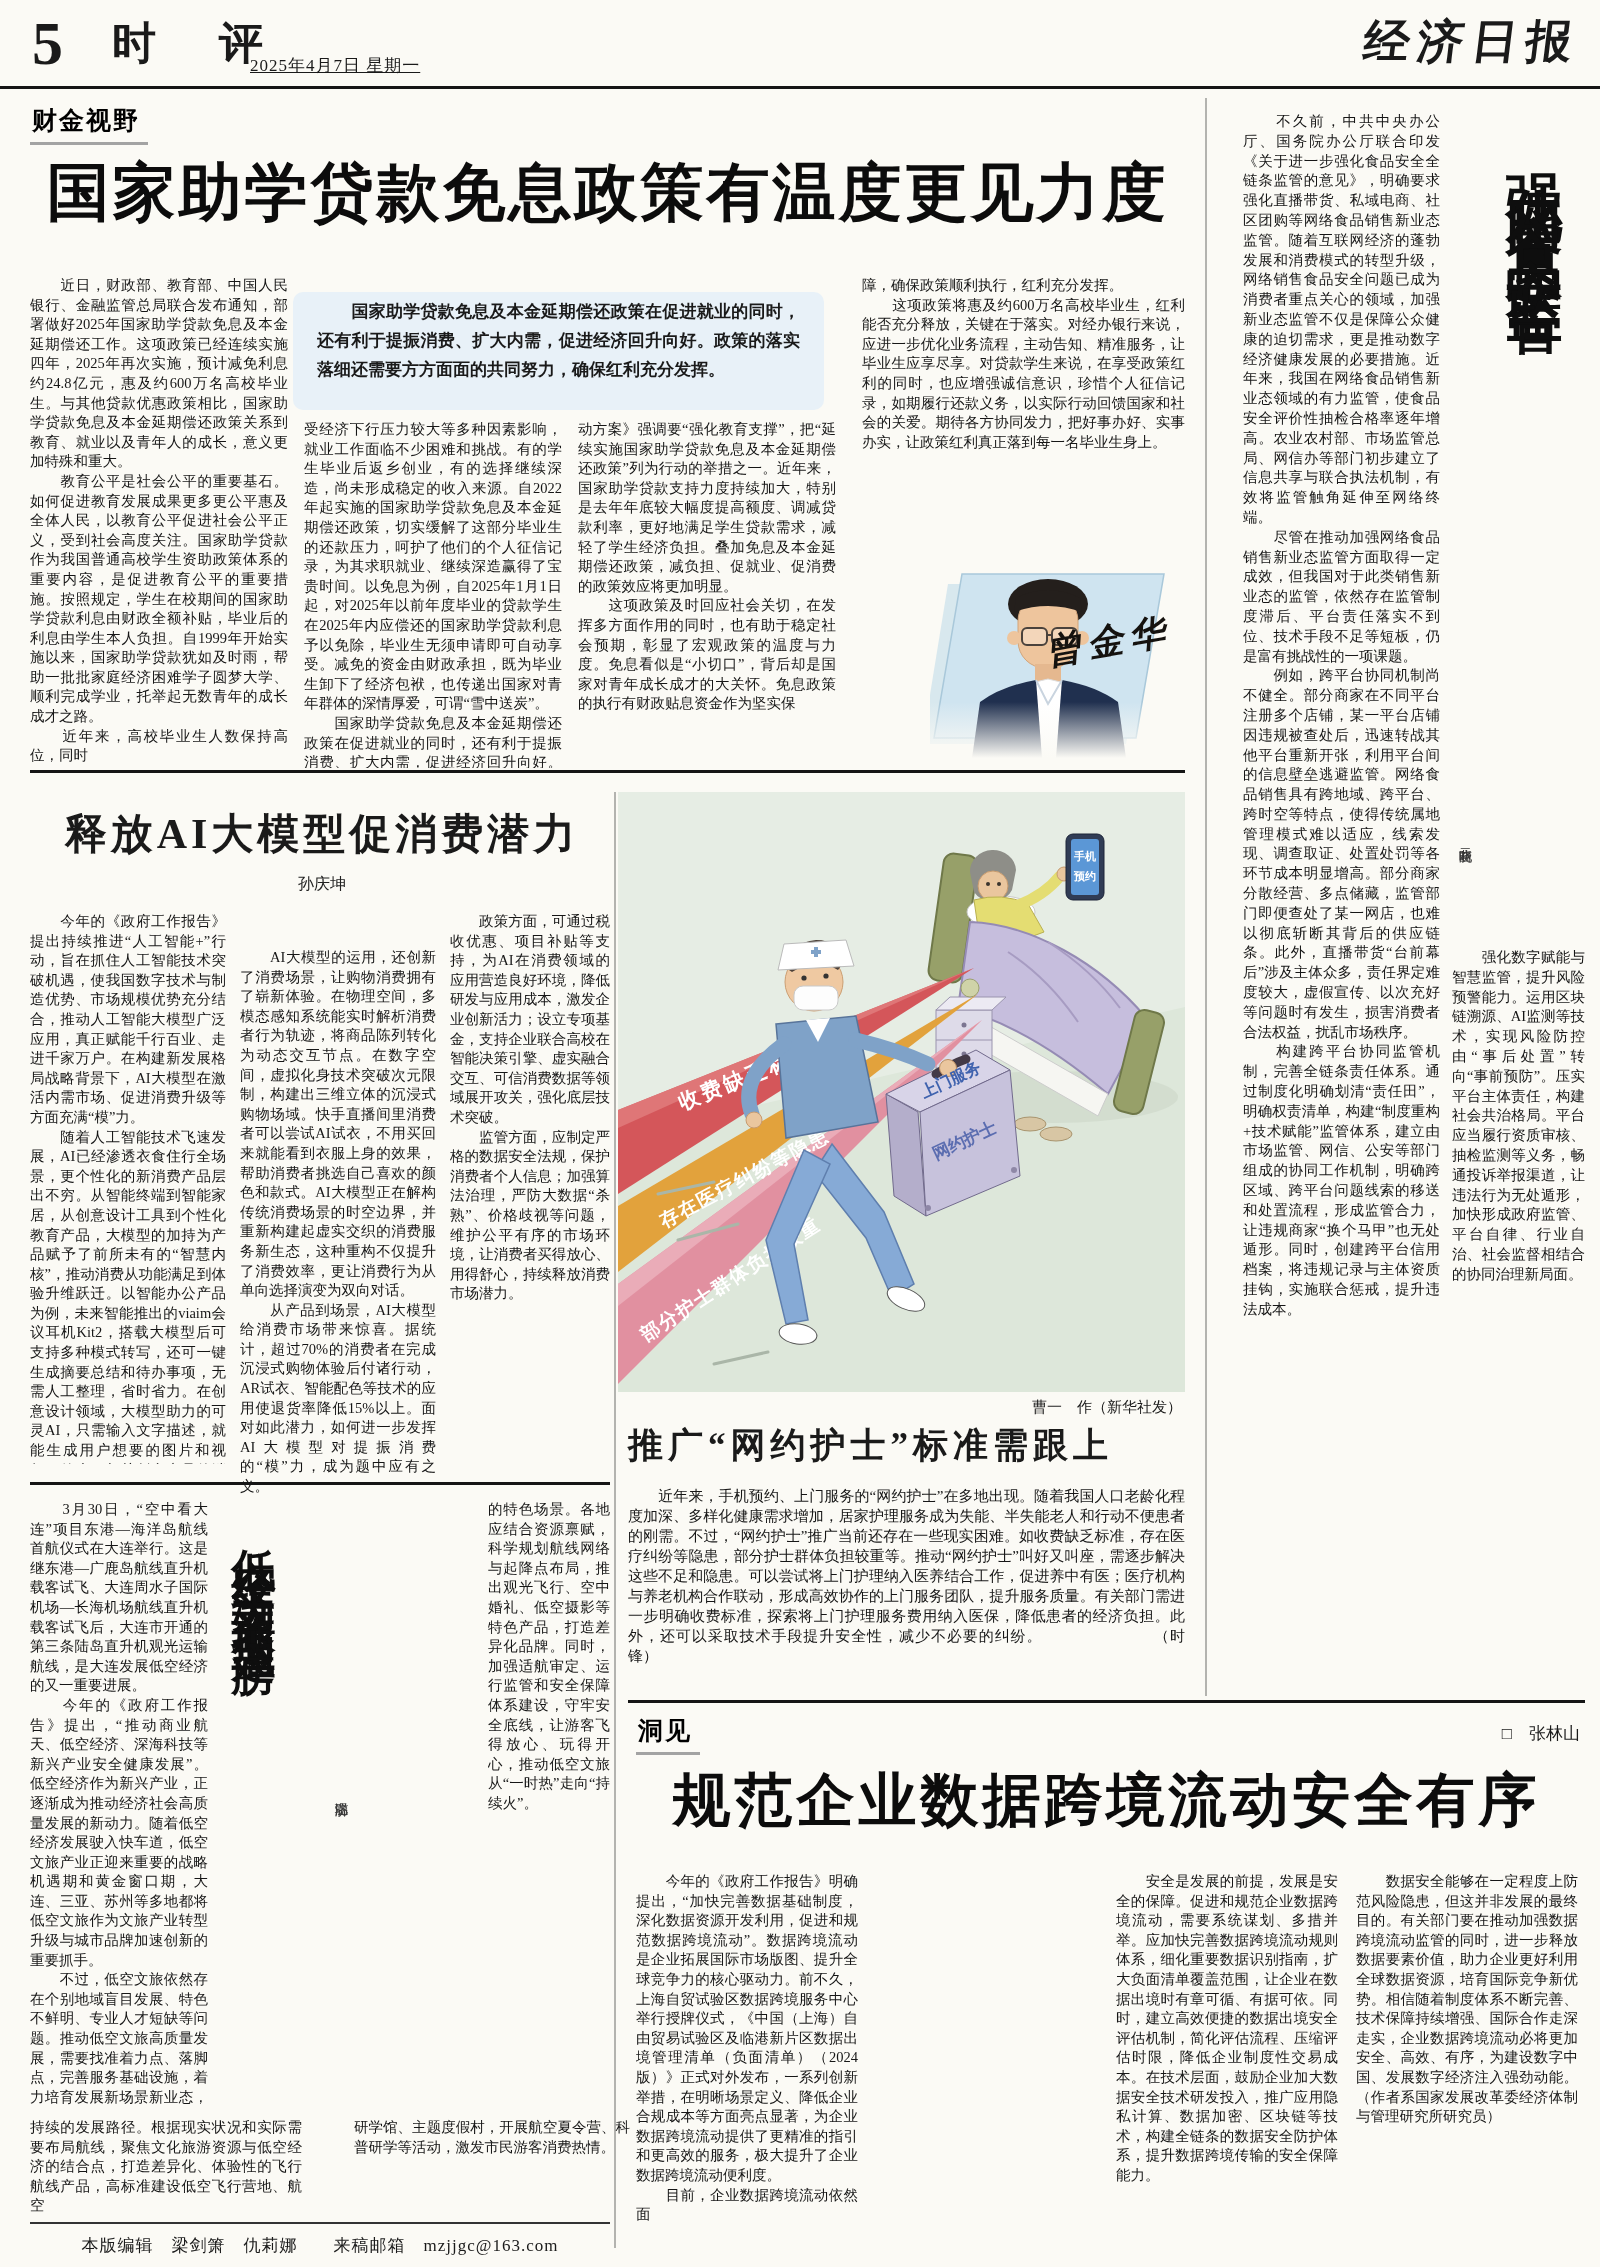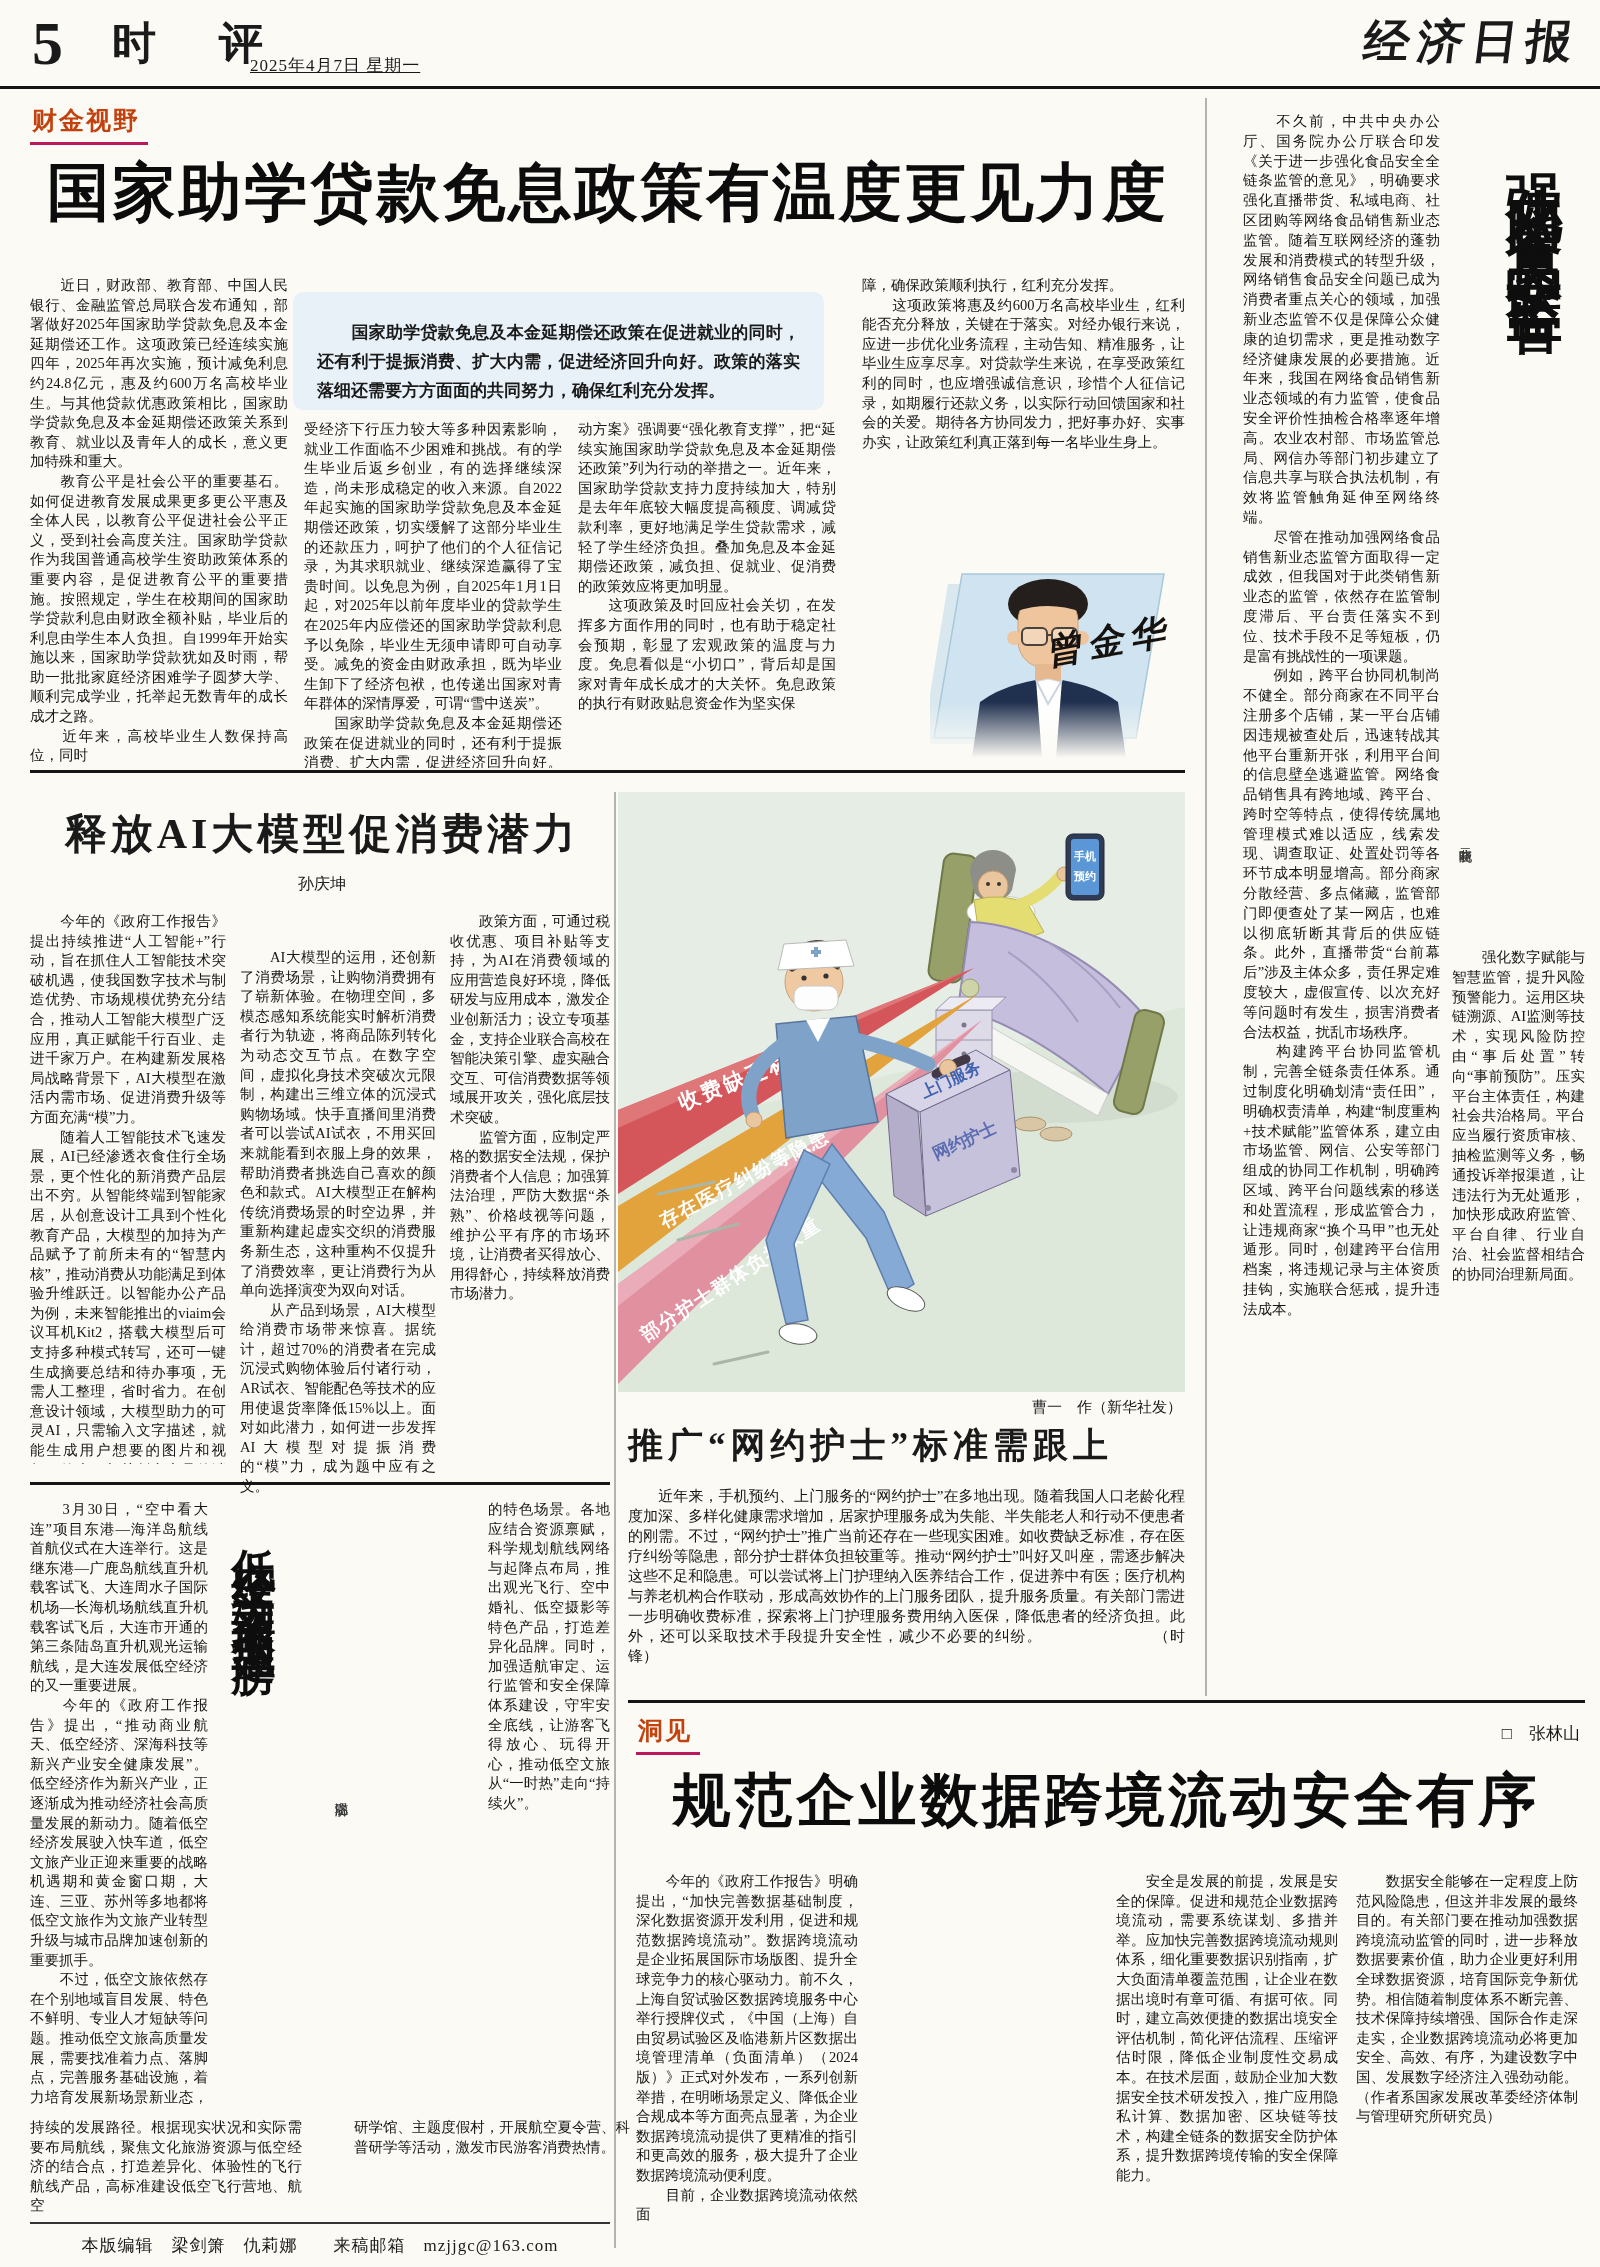--- a/index.html
+++ b/index.html
@@ -4,42 +4,42 @@
 <style>
   html,body{margin:0;padding:0;background:#e9e9e6;}
   .page{position:relative;width:1600px;height:2267px;background:#fbfaf5;margin:0 auto;overflow:hidden;
         font-family:"Liberation Serif","DejaVu Serif",serif;color:#1a1a1a;}
   .abs{position:absolute;}
   .col{font-size:14.5px;line-height:19.6px;text-align:justify;white-space:pre-wrap;overflow:hidden;color:#161616;}
   .sans{font-family:"Liberation Sans","DejaVu Sans",sans-serif;}
   .vert{writing-mode:vertical-rl;text-orientation:upright;}
   .rule{background:#151515;}
   .vrule{background:#b3b3af;width:2px;}
-  .seclabel{font-size:25px;font-weight:900;color:#c2410c;border-bottom:3px solid #be185d;
+  .seclabel{font-size:25px;font-weight:900;color:#000000;border-bottom:3px solid #a3a3a3;
             padding:0 8px 5px 2px;display:inline-block;letter-spacing:2px;}
   .center{text-align:center;}
   .bylinetxt{font-size:16px;color:#222;}
 </style>
 </head>
 <body>
 
 <div class="page">
 
   <div class="abs" style="left:32px;top:12px;font-size:62px;font-weight:900;line-height:1;">5</div>
   <div class="abs" style="left:112px;top:22px;font-size:44px;font-weight:900;letter-spacing:26px;line-height:1;">时 评</div>
   <div class="abs" style="left:250px;top:54px;font-size:17px;letter-spacing:1px;text-decoration:underline;">2025年4月7日  星期一</div>
   <div class="abs" style="left:1230px;top:14px;width:350px;text-align:right;font-size:46px;font-weight:900;letter-spacing:8px;transform:skewX(-7deg);line-height:1.2;">经济日报</div>
   <div class="abs rule" style="left:0;top:86px;width:1600px;height:3px;"></div>
 
   <div class="abs" style="left:30px;top:104px;">
     <span class="seclabel">财金视野</span>
   </div>
   <div class="abs sans center" style="left:30px;top:150px;width:1155px;font-size:63px;font-weight:900;letter-spacing:3px;color:#0c0c0c;">国家助学贷款免息政策有温度更见力度</div>
 
-  <div class="abs" style="left:293px;top:292px;width:531px;height:118px;background:#e8f1f8;border-radius:10px;box-sizing:border-box;padding:26px 24px;font-size:17px;line-height:29px;font-weight:700;white-space:pre-wrap;text-align:justify;overflow:hidden;">　　国家助学贷款免息及本金延期偿还政策在促进就业的同时，还有利于提振消费、扩大内需，促进经济回升向好。政策的落实落细还需要方方面面的共同努力，确保红利充分发挥。</div>
+  <div class="abs" style="left:293px;top:292px;width:531px;height:118px;background:#e8f1f8;border-radius:10px;box-sizing:border-box;padding:5px 24px;font-size:17px;line-height:29px;font-weight:700;white-space:pre-wrap;text-align:justify;overflow:hidden;">　　国家助学贷款免息及本金延期偿还政策在促进就业的同时，还有利于提振消费、扩大内需，促进经济回升向好。政策的落实落细还需要方方面面的共同努力，确保红利充分发挥。</div>
 
   <div class="abs col" style="left:30px;top:276px;width:258px;height:492px;">　　近日，财政部、教育部、中国人民银行、金融监管总局联合发布通知，部署做好2025年国家助学贷款免息及本金延期偿还工作。这项政策已经连续实施四年，2025年再次实施，预计减免利息约24.8亿元，惠及约600万名高校毕业生。与其他贷款优惠政策相比，国家助学贷款免息及本金延期偿还政策关系到教育、就业以及青年人的成长，意义更加特殊和重大。
 　　教育公平是社会公平的重要基石。如何促进教育发展成果更多更公平惠及全体人民，以教育公平促进社会公平正义，受到社会高度关注。国家助学贷款作为我国普通高校学生资助政策体系的重要内容，是促进教育公平的重要措施。按照规定，学生在校期间的国家助学贷款利息由财政全额补贴，毕业后的利息由学生本人负担。自1999年开始实施以来，国家助学贷款犹如及时雨，帮助一批批家庭经济困难学子圆梦大学、顺利完成学业，托举起无数青年的成长成才之路。
 　　近年来，高校毕业生人数保持高位，同时</div>
   <div class="abs col" style="left:304px;top:420px;width:258px;height:348px;">受经济下行压力较大等多种因素影响，就业工作面临不少困难和挑战。有的学生毕业后返乡创业，有的选择继续深造，尚未形成稳定的收入来源。自2022年起实施的国家助学贷款免息及本金延期偿还政策，切实缓解了这部分毕业生的还款压力，呵护了他们的个人征信记录，为其求职就业、继续深造赢得了宝贵时间。以免息为例，自2025年1月1日起，对2025年以前年度毕业的贷款学生在2025年内应偿还的国家助学贷款利息予以免除，毕业生无须申请即可自动享受。减免的资金由财政承担，既为毕业生卸下了经济包袱，也传递出国家对青年群体的深情厚爱，可谓“雪中送炭”。
 　　国家助学贷款免息及本金延期偿还政策在促进就业的同时，还有利于提振消费、扩大内需，促进经济回升向好。《提振消费专项行</div>
   <div class="abs col" style="left:578px;top:420px;width:258px;height:348px;">动方案》强调要“强化教育支撑”，把“延续实施国家助学贷款免息及本金延期偿还政策”列为行动的举措之一。近年来，国家助学贷款支持力度持续加大，特别是去年年底较大幅度提高额度、调减贷款利率，更好地满足学生贷款需求，减轻了学生经济负担。叠加免息及本金延期偿还政策，减负担、促就业、促消费的政策效应将更加明显。
 　　这项政策及时回应社会关切，在发挥多方面作用的同时，也有助于稳定社会预期，彰显了宏观政策的温度与力度。免息看似是“小切口”，背后却是国家对青年成长成才的大关怀。免息政策的执行有财政贴息资金作为坚实保</div>
   <div class="abs col" style="left:862px;top:276px;width:323px;height:270px;">障，确保政策顺利执行，红利充分发挥。
 　　这项政策将惠及约600万名高校毕业生，红利能否充分释放，关键在于落实。对经办银行来说，应进一步优化业务流程，主动告知、精准服务，让毕业生应享尽享。对贷款学生来说，在享受政策红利的同时，也应增强诚信意识，珍惜个人征信记录，如期履行还款义务，以实际行动回馈国家和社会的关爱。期待各方协同发力，把好事办好、实事办实，让政策红利真正落到每一名毕业生身上。</div>

